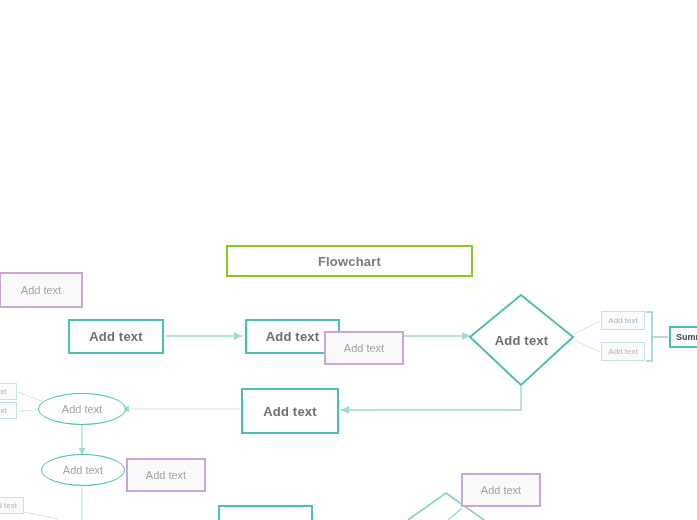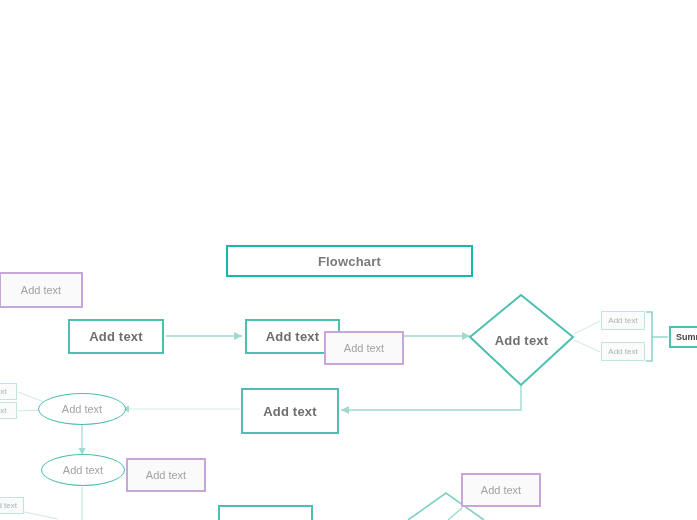--- a/index.html
+++ b/index.html
@@ -38,21 +38,21 @@
   }
   .node.teal-thin {
     border: 1px solid #bfe6e0;
     background: #fbfbfb;
   }
   .node.purple {
     border: 2px solid #c9a6d8;
     background: #fafafa;
   }
   .node.teal-title {
-    border: 2px solid #14b8a6;
+    border: 2px solid #84cc16;
     background: #ffffff;
   }
   .lbl-strong {
     color: #6e6e6e;
     font-size: 13px;
     font-weight: bold;
     letter-spacing: .2px;
   }
   .lbl-title {
     color: #7a7a7a;

